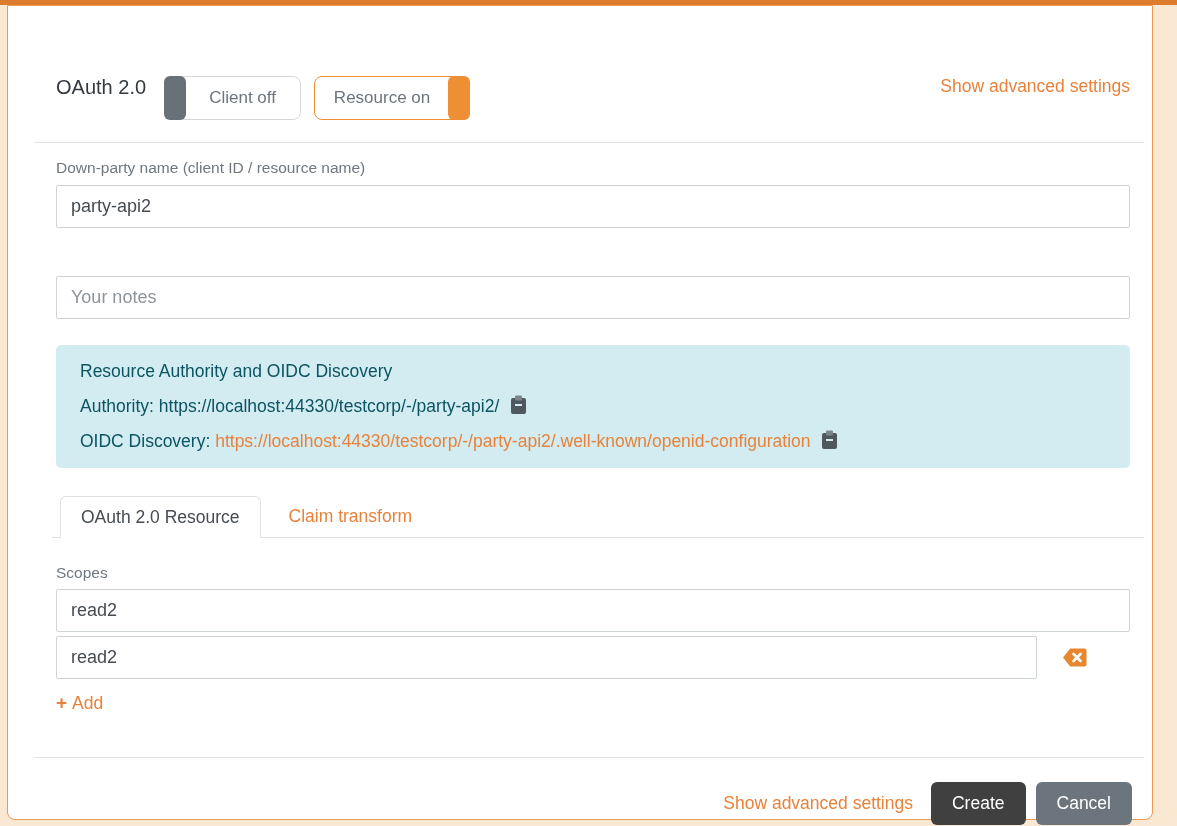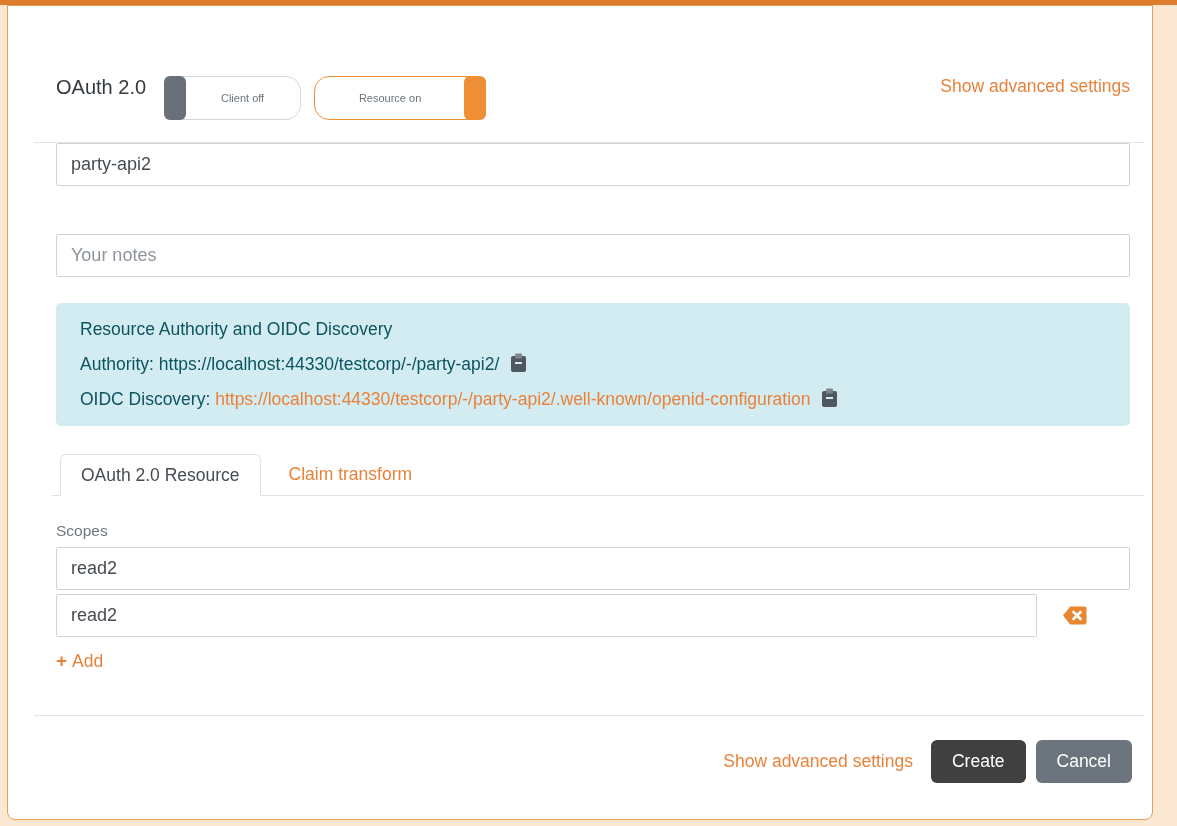--- a/index.html
+++ b/index.html
@@ -17,26 +17,26 @@
   .card {
     position: absolute; left: 7px; top: 5px; width: 1146px; height: 815px;
     background: #ffffff; border: 1px solid #eb9b52; border-radius: 0 0 8px 8px;
   }
   .card-body { padding: 0 8px 0 26px; }
 
   
   .header { display: flex; align-items: flex-start; padding: 26px 14px 22px 22px; margin-top: 44px; }
   .protocol-label { font-size: 20px; color: #343a40; margin-right: 18px; }
   .toggle {
-    position: relative; height: 44px; background: #fff; border-radius: 15px;
+    position: relative; height: 44px; background: #fff; border-radius: 8px;
     display: flex; align-items: center; justify-content: center;
-    font-size: 11px; color: #6c757d; cursor: pointer;
+    font-size: 17px; color: #6c757d; cursor: pointer;
   }
   .toggle-off { width: 137px; border: 1px solid #d3d9de; padding-left: 20px; margin-right: 13px; }
-  .toggle-on  { width: 172px; border: 1px solid #ee8e35; padding-right: 20px; }
+  .toggle-on  { width: 156px; border: 1px solid #ee8e35; padding-right: 20px; }
   .knob { position: absolute; top: -1px; bottom: -1px; width: 22px; border-radius: 6px; }
   .knob-off { left: -1px; background: #697078; }
   .knob-on  { right: -1px; background: #ee8e35; }
   .header-spacer { flex: 1; }
   .link { color: #e8823a; font-size: 17.5px; text-decoration: none; cursor: pointer; }
 
   .hr { border-top: 1px solid #e4e4e4; height: 0; }
 
   
   .form-row { margin: 0 14px 0 22px; }
@@ -105,20 +105,21 @@
         <span>Resource on</span>
         <span class="knob knob-on"></span>
       </div>
       <div class="header-spacer"></div>
       <a class="link">Show advanced settings</a>
     </div>
 
     <div class="hr"></div>
 
     <div class="form-row">
+      <div class="field-label">Down-party name (client ID / resource name)</div>
       <input class="text-input" type="text" value="party-api2" style="">
     </div>
 
     <div class="form-row notes-row">
       <input class="text-input" type="text" placeholder="Your notes" style="">
     </div>
 
     <div class="info-box">
       <div>Resource Authority and OIDC Discovery</div>
       <div>

